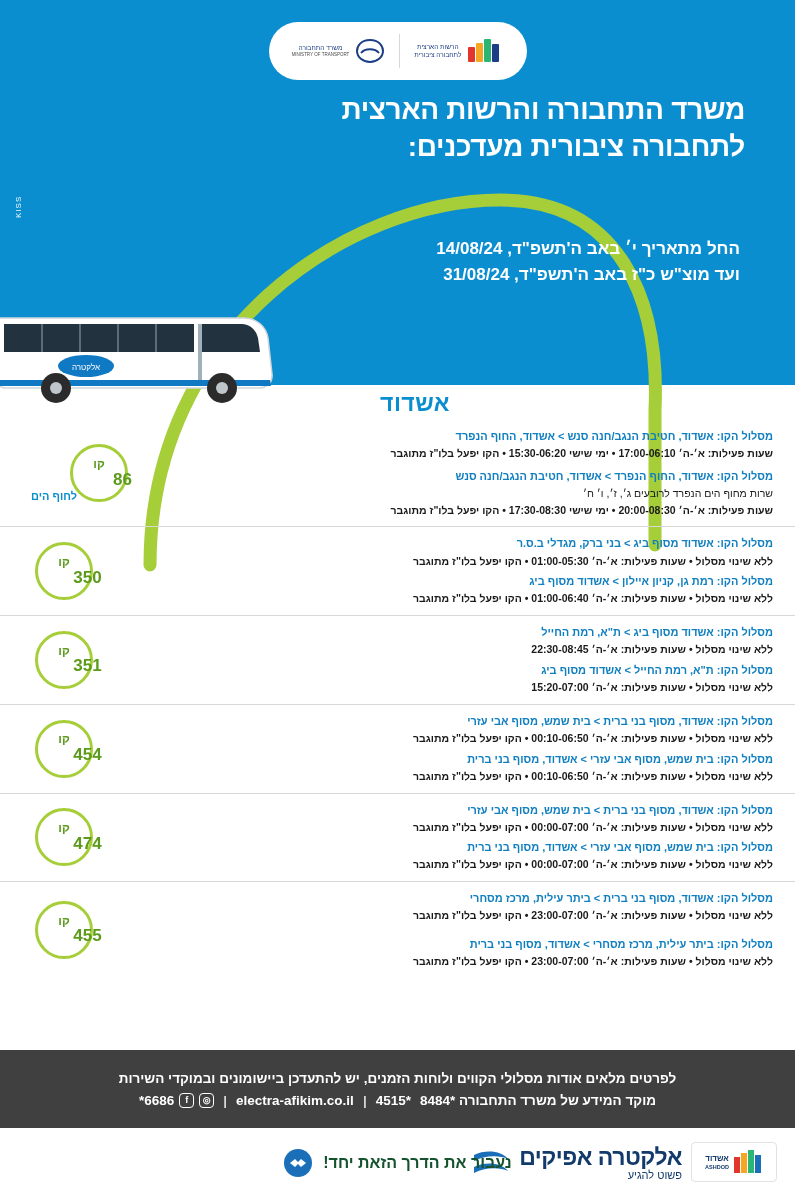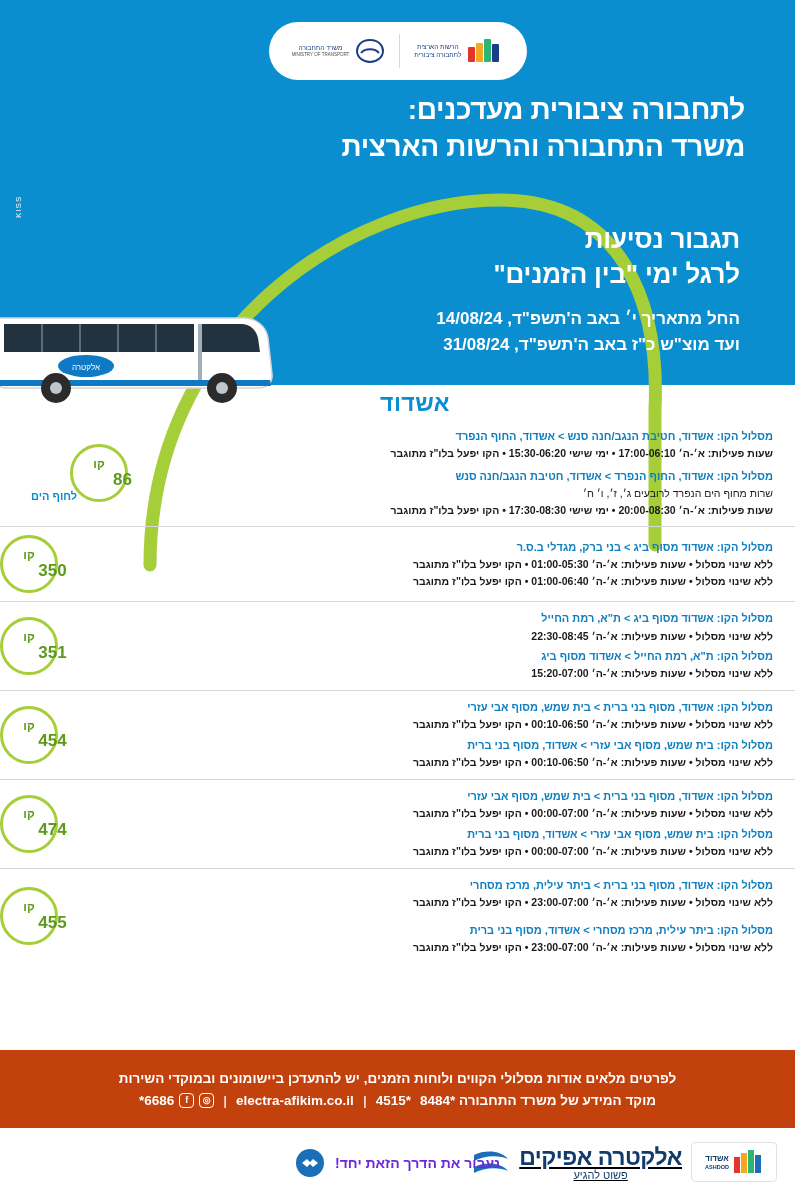--- a/index.html
+++ b/index.html
@@ -121,21 +121,21 @@
     padding: 8px 22px 8px 0;
     min-height: 74px;
     border-bottom: 1px solid #d7d7d7;
   }
   .line-row:last-child { border-bottom: none; }
 
   .badge-col {
     width: 128px;
     display: flex;
     flex-direction: column;
-    align-items: flex-end;
+    align-items: center;
     justify-content: center;
     flex-shrink: 0;
   }
   .badge {
     width: 58px; height: 58px;
     border-radius: 50%;
     background: #ffffff;
     border: 3px solid #a6ce39;
     display: flex;
     flex-direction: column;
@@ -175,21 +175,21 @@
     font-size: 10.5px;
     line-height: 1.6;
   }
   .hl { font-weight: bold; }
 
   
   .footer-band {
     position: absolute;
     bottom: 72px; left: 0;
     width: 795px; height: 78px;
-    background: #c2410c;
+    background: #404040;
     color: #ffffff;
     display: flex;
     flex-direction: column;
     align-items: center;
     justify-content: center;
     gap: 7px;
   }
   .footer-line1 { font-size: 13.5px; font-weight: bold; }
   .footer-line2 {
     font-size: 13.5px;
@@ -222,21 +222,21 @@
     align-items: center;
   }
   .ea-logo {
     position: absolute;
     right: 18px; top: 14px;
     display: flex;
     flex-direction: row-reverse;
     align-items: center;
     gap: 9px;
   }
-  .ea-text { text-align: center; text-decoration: underline; }
+  .ea-text { text-align: right; }
   .ea-name { font-size: 23px; font-weight: bold; color: #123a6b; letter-spacing: -0.5px; }
   .ea-slogan { font-size: 11px; color: #123a6b; margin-top: -2px; }
   .ashdod-badge {
     width: 86px; height: 40px;
     background: #ffffff;
     border: 1px solid #e2e2e2;
     border-radius: 4px;
     display: flex;
     align-items: center;
     justify-content: center;
@@ -248,21 +248,21 @@
     left: 0; right: 0;
     margin: 0 auto;
     width: 330px;
     top: 20px;
     display: flex;
     flex-direction: row-reverse;
     align-items: center;
     justify-content: center;
     gap: 10px;
   }
-  .together-txt { color: #6d28d9; font-size: 14px; font-weight: bold; }
+  .together-txt { color: #14532d; font-size: 16px; font-weight: bold; }
 </style>
 </head>
 <body>
 
 <div class="top-band">
 
   <div class="logo-card">
     <div class="logo-unit">
       <svg class="logo-mark" width="36" height="26" viewBox="0 0 36 26">
         <rect x="1" y="9" width="7" height="15" rx="1" fill="#e2362d"></rect>
@@ -282,38 +282,34 @@
         <path d="M6 15 C10 10 20 10 24 15" fill="none" stroke="#1b3e86" stroke-width="2"></path>
       </svg>
       <div class="logo-txt">
         <div>משרד התחבורה</div>
         <div class="l2" style="font-size:4.5px">MINISTRY OF TRANSPORT</div>
       </div>
     </div>
   </div>
 
   <div class="head-title">
+    <div>משרד התחבורה והרשות הארצית</div>
     <div>לתחבורה ציבורית מעדכנים:</div>
-    <div>משרד התחבורה והרשות הארצית</div>
   </div>
 
   <div class="kiss-label">KISS</div>
 </div>
 
 <div class="arc-wrap">
   <svg width="795" height="420" viewBox="0 0 795 420">
     <path d="M150 395 C150 160 350 30 500 30 C620 30 660 130 655 240 L655 375" fill="none" stroke="#a6ce39" stroke-width="13" stroke-linecap="round"></path>
   </svg>
 </div>
 
 <div class="sub-block">
-  <div class="sub-title">
-    <div>תגבור נסיעות</div>
-    <div>לרגל ימי "בין הזמנים"</div>
-  </div>
   <div class="sub-dates">
     <div>החל מתאריך י׳ באב ה'תשפ"ד, 14/08/24</div>
     <div>ועד מוצ"ש כ"ז באב ה'תשפ"ד, 31/08/24</div>
   </div>
 </div>
 
 <div class="bus">
   <svg width="330" height="110" viewBox="0 0 330 110">
 
     <path d="M4 18 H250 C262 18 272 26 274 38 L278 74 C279 82 273 88 265 88 H12 C6 88 2 84 2 78 L2 28 C2 22 3 18 4 18 Z" fill="#ffffff" stroke="#cfd6db" stroke-width="1.5"></path>
@@ -368,20 +364,21 @@
   <div class="line-row">
     <div class="badge-col">
       <div class="badge">
         <span class="k">קו</span>
         <span class="n">350</span>
       </div>
     </div>
     <div class="info-col">
       <div class="route-title">מסלול הקו: אשדוד מסוף ביג &gt; בני ברק, מגדלי ב.ס.ר</div>
       <div class="route-sub hl">ללא שינוי מסלול • שעות פעילות: א׳-ה׳ 01:00-05:30 • הקו יפעל בלו"ז מתוגבר</div>
+      <div class="route-title" style="margin-top:4px">מסלול הקו: רמת גן, קניון איילון &gt; אשדוד מסוף ביג</div>
       <div class="route-sub hl">ללא שינוי מסלול • שעות פעילות: א׳-ה׳ 01:00-06:40 • הקו יפעל בלו"ז מתוגבר</div>
     </div>
   </div>
 
   <div class="line-row">
     <div class="badge-col">
       <div class="badge">
         <span class="k">קו</span>
         <span class="n">351</span>
       </div>

